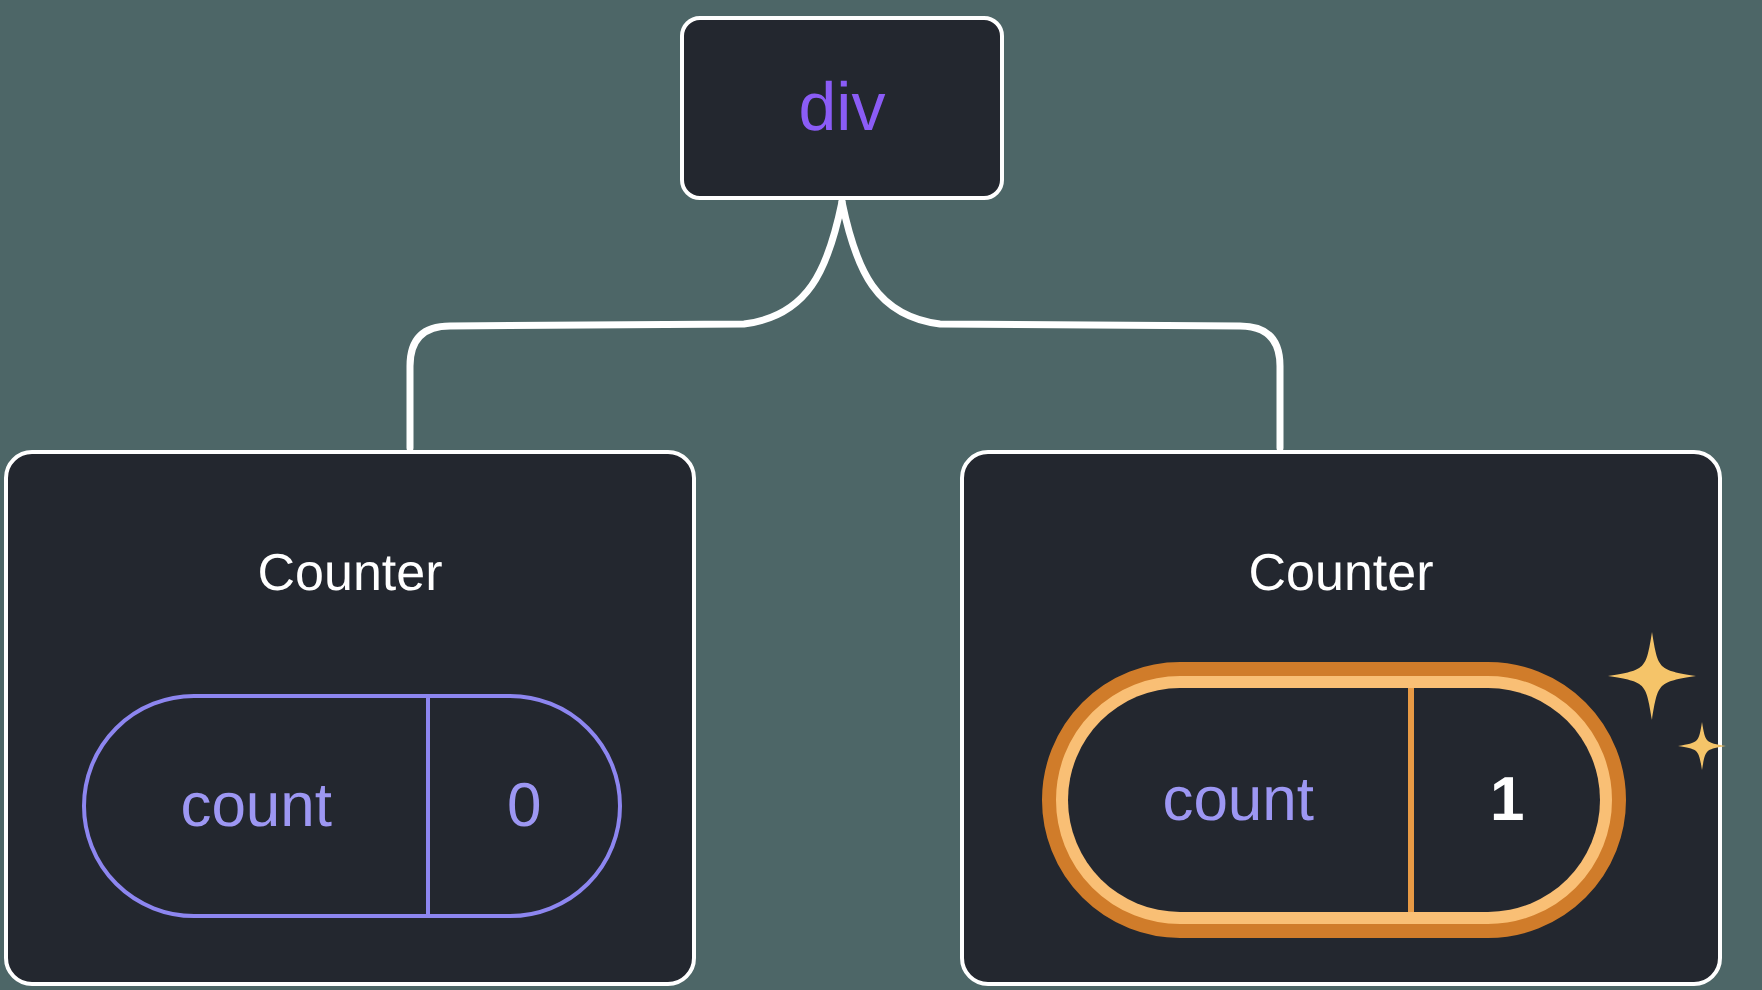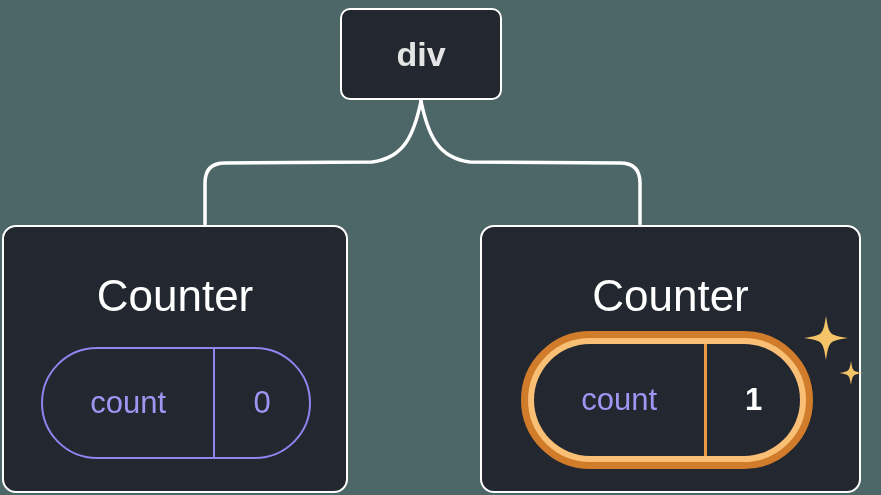--- a/index.html
+++ b/index.html
@@ -24,23 +24,23 @@
     height: 92px;
     background: var(--node-bg, #23272f);
     border: 2.5px solid var(--node-border, #ffffff);
     border-radius: 10px;
     display: flex;
     align-items: center;
     justify-content: center;
     box-sizing: border-box;
   }
   .root-node .label {
-    color: #e5e5e5;
+    color: #8b5cf6;
     font-size: 34px;
-    font-weight: 700;
+    font-weight: 400;
   }
 
   
   .connectors {
     position: absolute;
     left: 0;
     top: 0;
     width: 881px;
     height: 495px;
     pointer-events: none;
@@ -66,21 +66,21 @@
   .counter-node.left  { left: 2px;   width: 346px; }
   .counter-node.right { left: 480px; width: 381px; }
 
   .counter-title {
     position: absolute;
     top: 44px;
     left: 0;
     width: 100%;
     text-align: center;
     color: #ffffff;
-    font-size: 44px;
+    font-size: 26px;
     font-weight: 500;
   }
 
   
   .state-pill {
     position: absolute;
     top: 120px;
     left: 37px;
     width: 270px;
     height: 112px;

